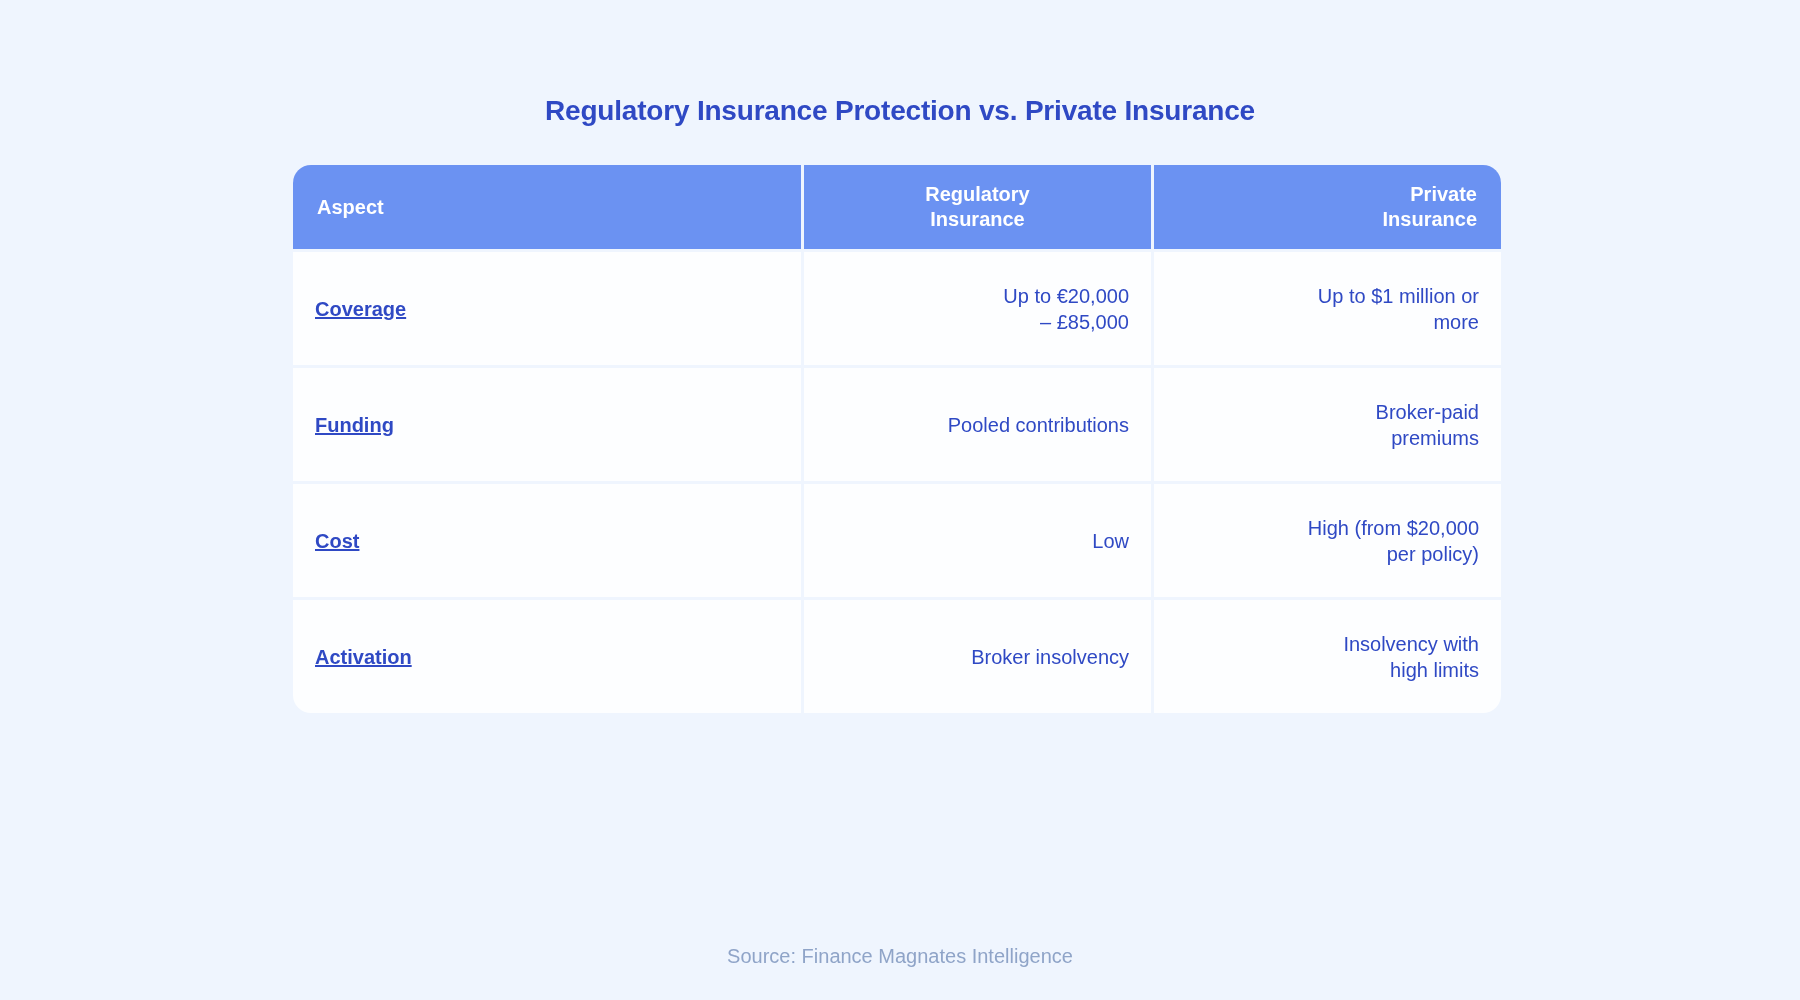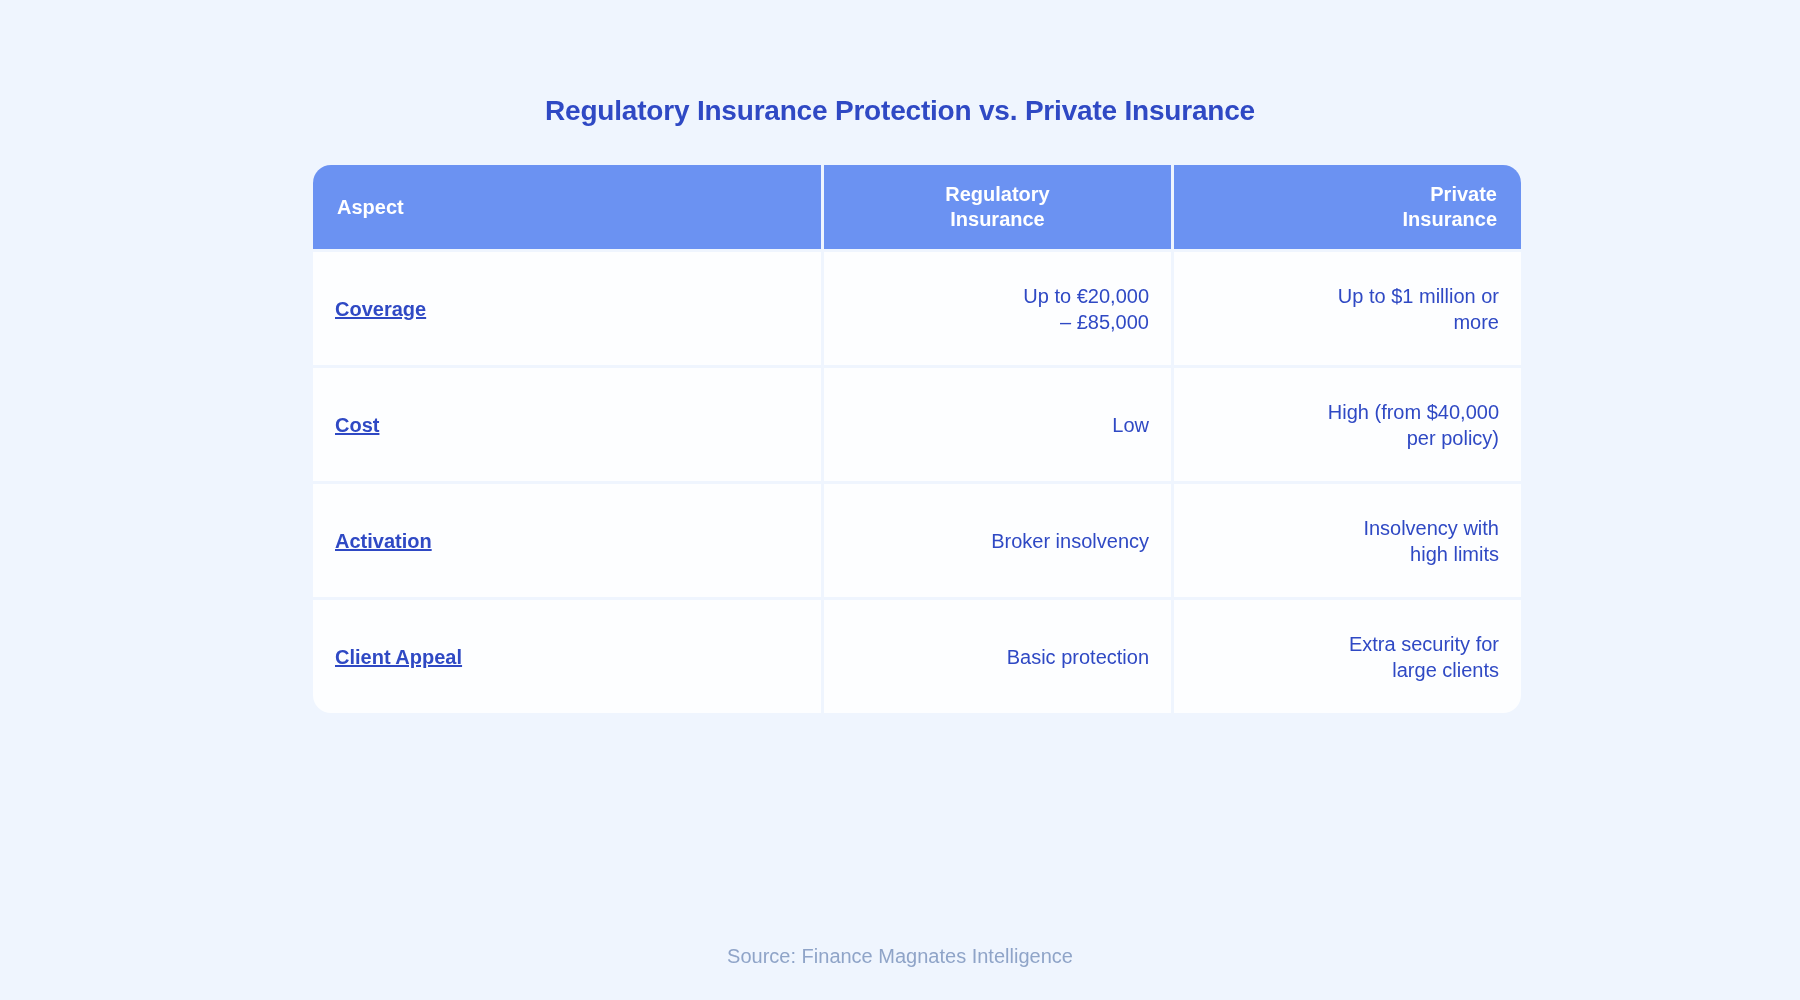--- a/index.html
+++ b/index.html
@@ -25,21 +25,21 @@
     top: 95px;
     width: 1800px;
     text-align: center;
     font-size: 28px;
     font-weight: bold;
     color: #2f49c4;
     letter-spacing: -0.2px;
   }
   .table-wrap {
     position: absolute;
-    left: 310px;
+    left: 290px;
     top: 162px;
     width: 1205px;
   }
   table.compare {
     width: 1205px;
     border-collapse: separate;
     border-spacing: 3px 3px;
     table-layout: fixed;
   }
   table.compare col.c0 { width: 508px; }
@@ -124,36 +124,36 @@
       </thead>
       <tbody>
         <tr>
           <td class="aspect-cell nb">Coverage</td>
           <td class="val-cell nb">Up to €20,000
 – £85,000</td>
           <td class="val-cell nb">Up to $1 million or
 more</td>
         </tr>
         <tr>
+          <td class="aspect-cell nb">Funding</td>
+          <td class="val-cell nb">Pooled contributions</td>
+          <td class="val-cell nb">Broker-paid
+premiums</td>
+        </tr>
+        <tr>
           <td class="aspect-cell nb">Cost</td>
           <td class="val-cell nb">Low</td>
-          <td class="val-cell nb">High (from $40,000
+          <td class="val-cell nb">High (from $20,000
 per policy)</td>
         </tr>
         <tr>
           <td class="aspect-cell nb">Activation</td>
           <td class="val-cell nb">Broker insolvency</td>
           <td class="val-cell nb">Insolvency with
 high limits</td>
-        </tr>
-        <tr>
-          <td class="aspect-cell nb">Client Appeal</td>
-          <td class="val-cell nb">Basic protection</td>
-          <td class="val-cell nb">Extra security for
-large clients</td>
         </tr>
       </tbody>
     </table>
   </div>
 
   <div class="source">Source: Finance Magnates Intelligence</div>
 
 </div>
 
 </body></html>

